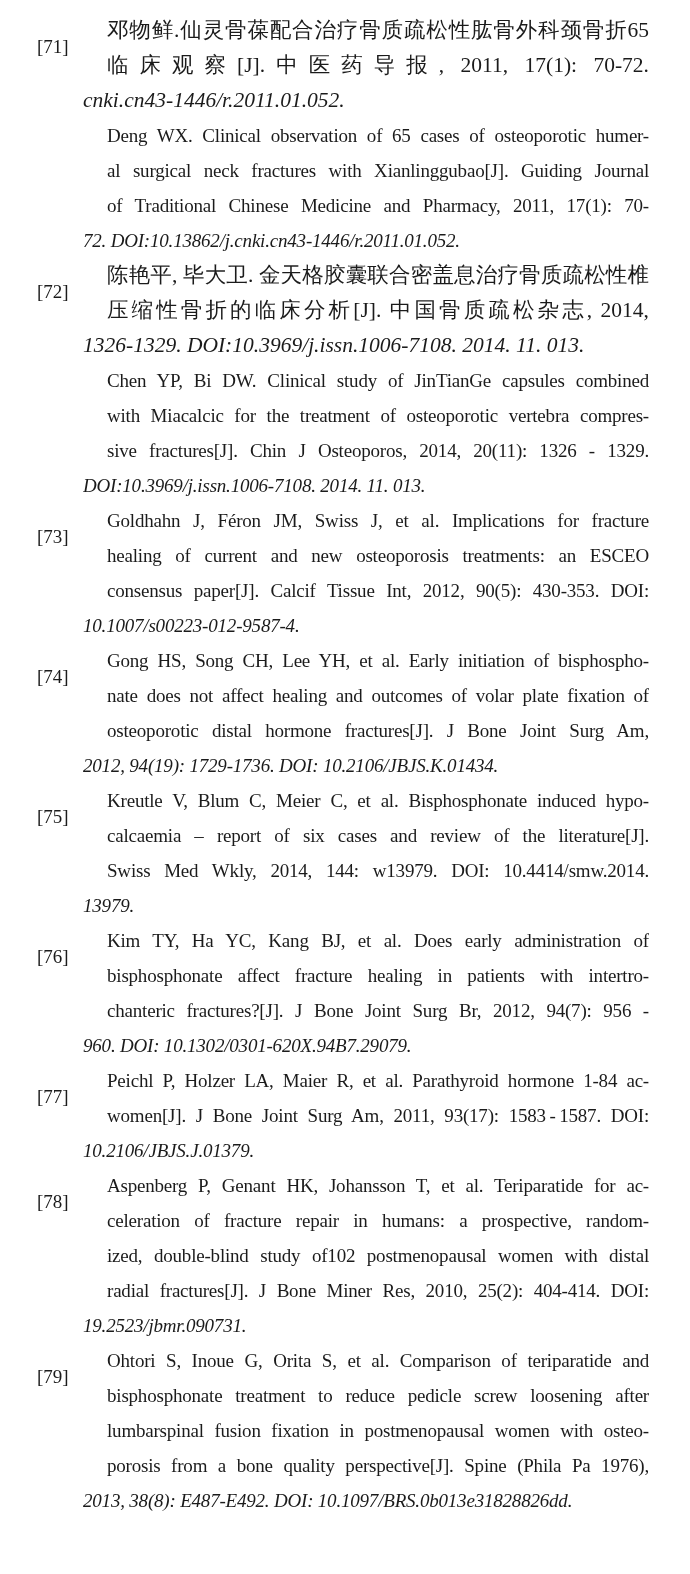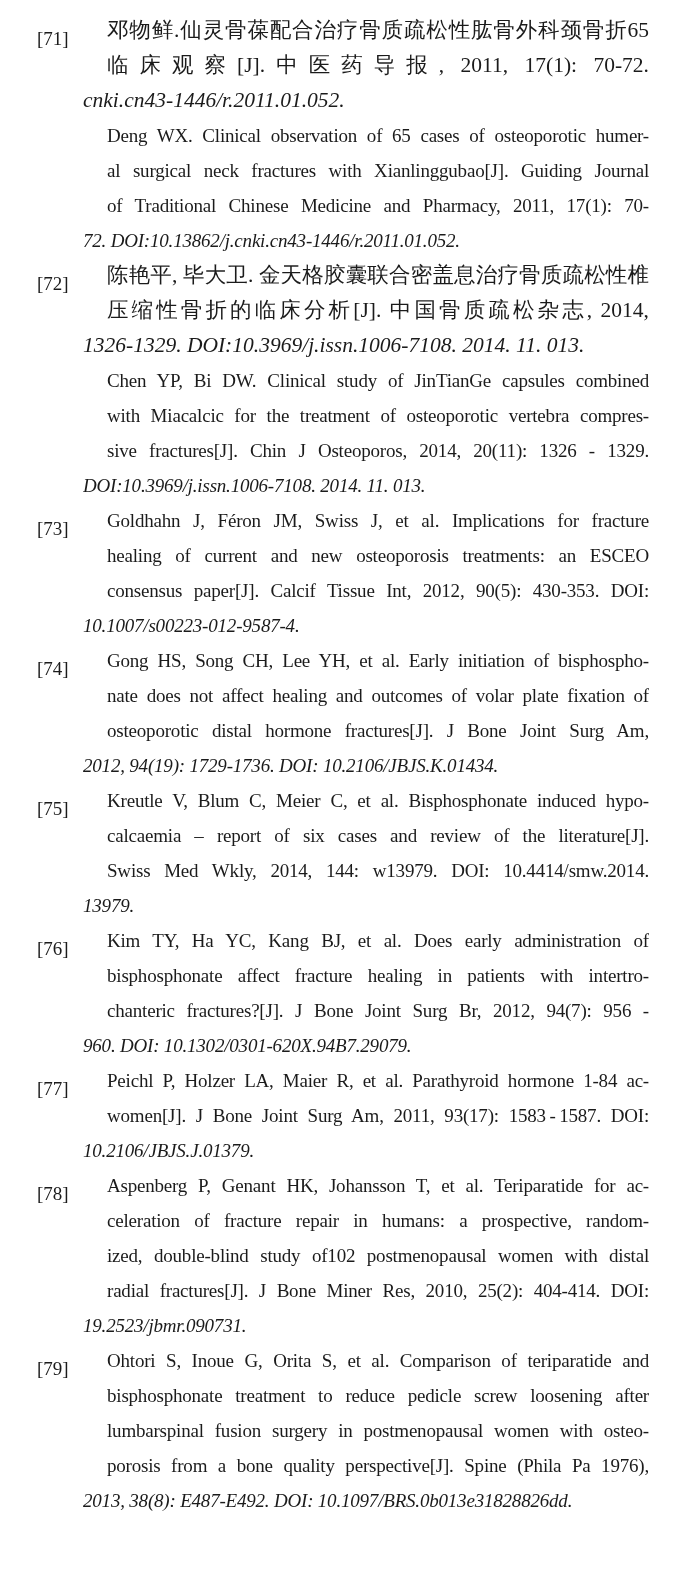--- a/index.html
+++ b/index.html
@@ -11,21 +11,21 @@
     font-family: "Liberation Serif", "DejaVu Serif", serif;
     color: #1b1b1b;
   }
   .ref {
     position: relative;
     padding-left: 46px;
   }
   .ref-label {
     position: absolute;
     left: 0;
-    top: 8px;
+    top: 16px;
     font-size: 19px;
     line-height: 35px;
     white-space: nowrap;
   }
   .ln {
     font-size: 19px;
     line-height: 35px;
     letter-spacing: -0.2px;
     max-height: 35px;
     overflow: hidden;
@@ -140,19 +140,19 @@
       <div class="ln j">radial fractures[J]. J Bone Miner Res, 2010, 25(2): 404-414. DOI:</div>
       <div class="ln e">19.2523/jbmr.090731.</div>
     </div>
   </div>
 
   <div class="ref">
     <span class="ref-label">[79]</span>
     <div>
       <div class="ln j">Ohtori S, Inoue G, Orita S, et al. Comparison of teriparatide and</div>
       <div class="ln j">bisphosphonate treatment to reduce pedicle screw loosening after</div>
-      <div class="ln j">lumbarspinal fusion surgery in postmenopausal women with osteo-</div>
+      <div class="ln j">lumbarspinal fusion fixation in postmenopausal women with osteo-</div>
       <div class="ln j">porosis from a bone quality perspective[J]. Spine (Phila Pa 1976),</div>
       <div class="ln e">2013, 38(8): E487-E492. DOI: 10.1097/BRS.0b013e31828826dd.</div>
     </div>
   </div>
 
 </div>
 
 </body></html>

